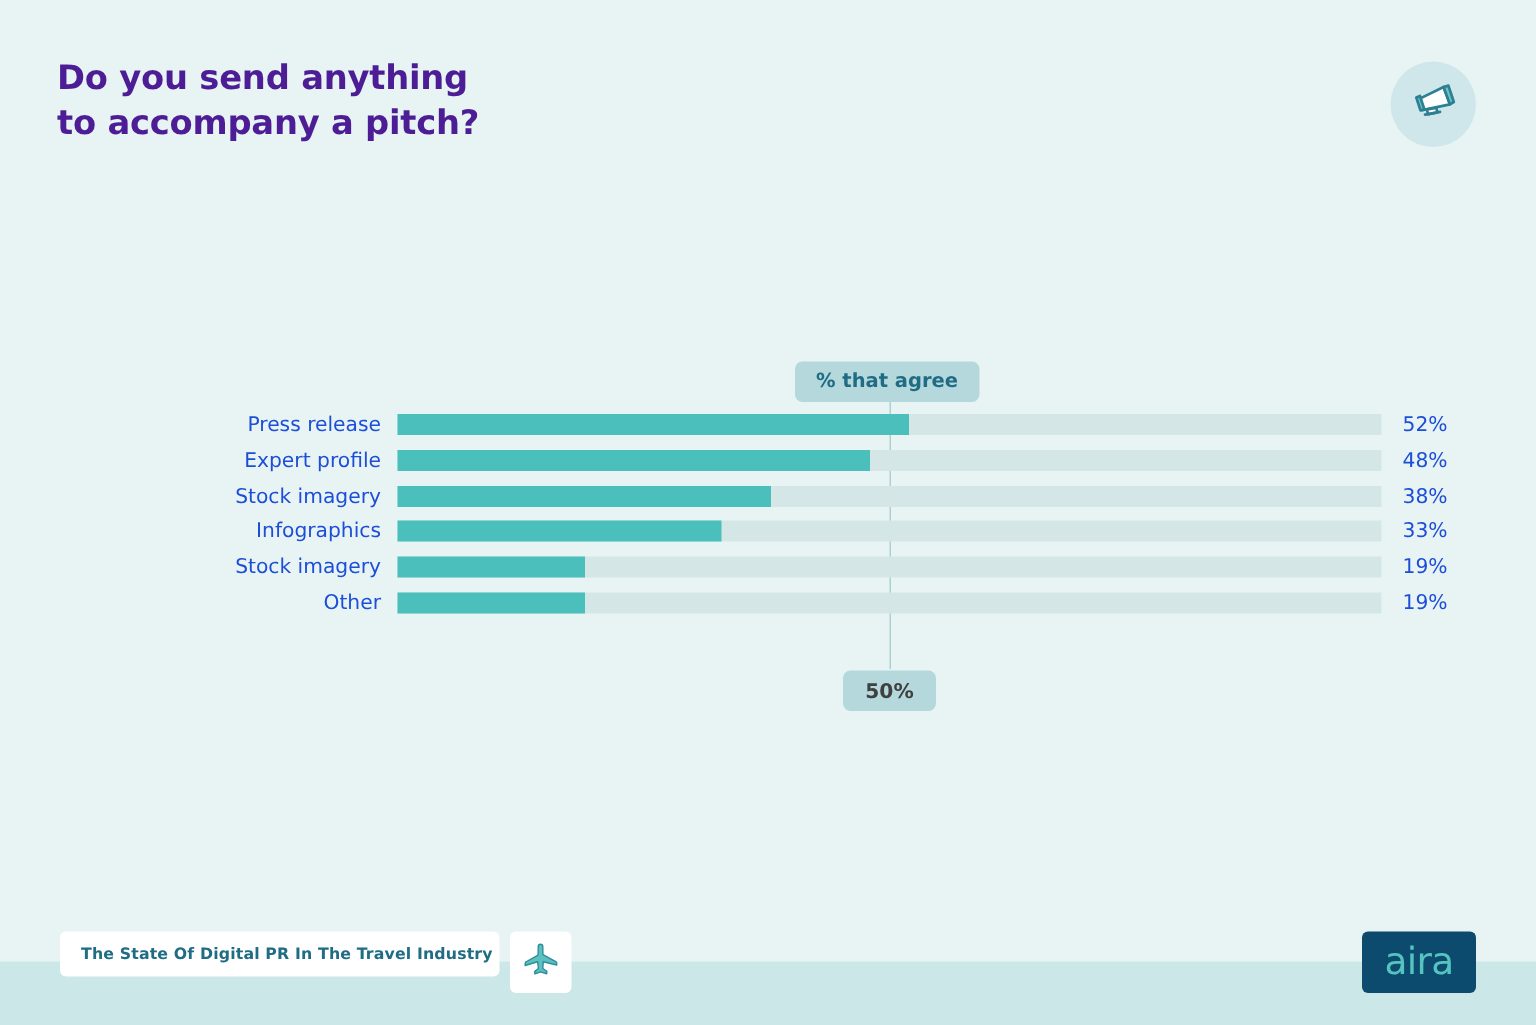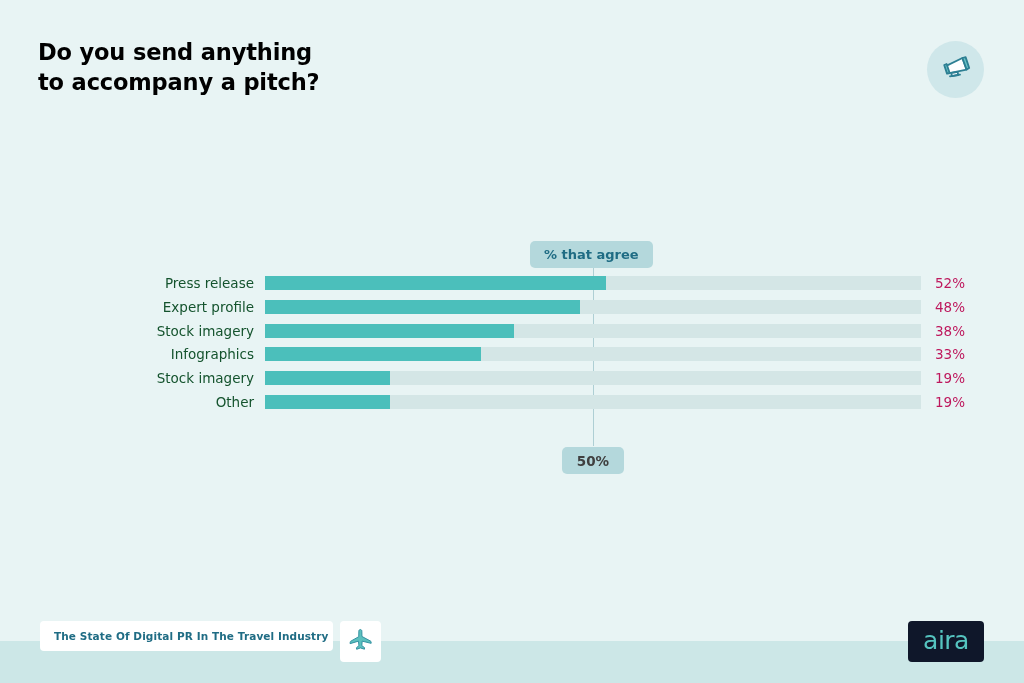--- a/index.html
+++ b/index.html
@@ -33,21 +33,21 @@
 
   
   .title {
     position: absolute;
     left: 38px;
     top: 38px;
     width: 520px;
     font-size: 22.5px;
     font-weight: bold;
     line-height: 1.33;
-    color: #000000;
+    color: #4c1d95;
     letter-spacing: -0.15px;
     white-space: pre-line;
   }
 
   
   .mega-badge {
     position: absolute;
     left: 927px;
     top: 41px;
     width: 57px;
@@ -114,21 +114,21 @@
   }
   .row {
     position: relative;
     height: 23.8px;
   }
   .row-label {
     position: absolute;
     right: 770px;   
     top: 0px;
     font-size: 13.5px;
-    color: #14532d;
+    color: #1d4ed8;
     white-space: nowrap;
     line-height: 14px;
   }
   .track {
     position: absolute;
     left: 265px;
     top: 0px;
     width: 656px;
     height: 14px;
     background: #D4E6E6;
@@ -138,21 +138,21 @@
     left: 0;
     top: 0;
     height: 14px;
     background: #4BBFBB;
   }
   .row-value {
     position: absolute;
     left: 935px;
     top: 0px;
     font-size: 13.5px;
-    color: #be185d;
+    color: #1d4ed8;
     line-height: 14px;
     white-space: nowrap;
   }
 
   
   .footer-text-box {
     position: absolute;
     left: 40px;
     top: 621px;
     width: 293px;
@@ -182,21 +182,21 @@
     display: flex;
     align-items: center;
     justify-content: center;
   }
   .logo-box {
     position: absolute;
     left: 908px;
     top: 621px;
     width: 76px;
     height: 41px;
-    background: #0f172a;
+    background: #0c4a6e;
     border-radius: 4px;
     display: flex;
     align-items: center;
     justify-content: center;
   }
   .logo-text {
     font-size: 25px;
     color: #55C4C0;
     letter-spacing: -0.5px;
     line-height: 1;

